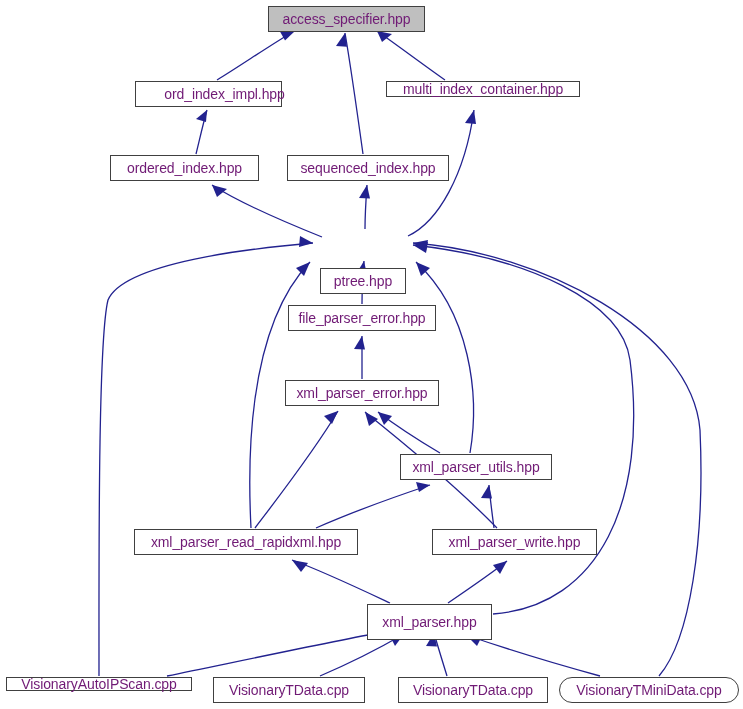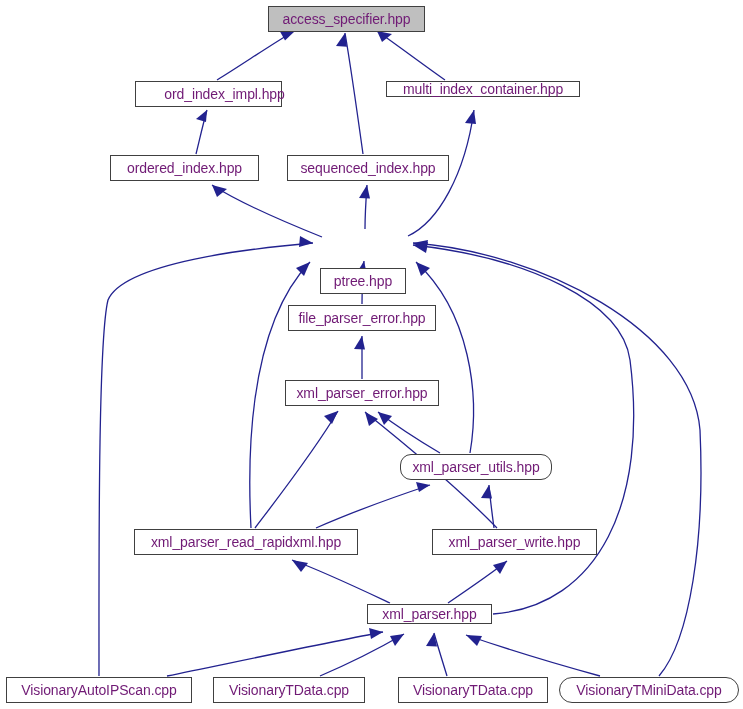--- a/index.html
+++ b/index.html
@@ -112,23 +112,23 @@
 
   <div id="nodes-layer">
       <div class="node-box highlight" style="left: 268px; top: 6px; width: 157px; height: 26px;">access_specifier.hpp</div>
       <div class="node-box" style="left: 135px; top: 81px; width: 147px; height: 26px; padding-left: 32px;">ord_index_impl.hpp</div>
       <div class="node-box" style="left: 386px; top: 81px; width: 194px; height: 16px;">multi_index_container.hpp</div>
       <div class="node-box" style="left: 110px; top: 155px; width: 149px; height: 26px;">ordered_index.hpp</div>
       <div class="node-box" style="left: 287px; top: 155px; width: 162px; height: 26px;">sequenced_index.hpp</div>
       <div class="node-box" style="left: 320px; top: 230px; width: 86px; height: 26px; margin-top: 38px;">ptree.hpp</div>
       <div class="node-box" style="left: 288px; top: 305px; width: 148px; height: 26px;">file_parser_error.hpp</div>
       <div class="node-box" style="left: 285px; top: 380px; width: 154px; height: 26px;">xml_parser_error.hpp</div>
-      <div class="node-box" style="left: 400px; top: 454px; width: 152px; height: 26px; border-radius: 11px;">xml_parser_utils.hpp</div>
+      <div class="node-box" style="left: 400px; top: 454px; width: 152px; height: 26px;">xml_parser_utils.hpp</div>
       <div class="node-box" style="left: 134px; top: 529px; width: 224px; height: 26px;">xml_parser_read_rapidxml.hpp</div>
       <div class="node-box" style="left: 432px; top: 529px; width: 165px; height: 26px;">xml_parser_write.hpp</div>
-      <div class="node-box" style="left: 367px; top: 604px; width: 125px; height: 20px;">xml_parser.hpp</div>
-      <div class="node-box" style="left: 6px; top: 677px; width: 186px; height: 26px;">VisionaryAutoIPScan.cpp</div>
+      <div class="node-box" style="left: 367px; top: 604px; width: 125px; height: 36px;">xml_parser.hpp</div>
+      <div class="node-box" style="left: 6px; top: 677px; width: 186px; height: 14px;">VisionaryAutoIPScan.cpp</div>
       <div class="node-box" style="left: 213px; top: 677px; width: 152px; height: 26px;">VisionaryTData.cpp</div>
       <div class="node-box" style="left: 386px; top: 677px; width: 150px; height: 26px; margin-left: 12px;">VisionaryTData.cpp</div>
       <div class="node-box" style="left: 559px; top: 677px; width: 180px; height: 26px; border-radius: 13px;">VisionaryTMiniData.cpp</div>
     </div>
 
 </div>
 
 </body></html>

